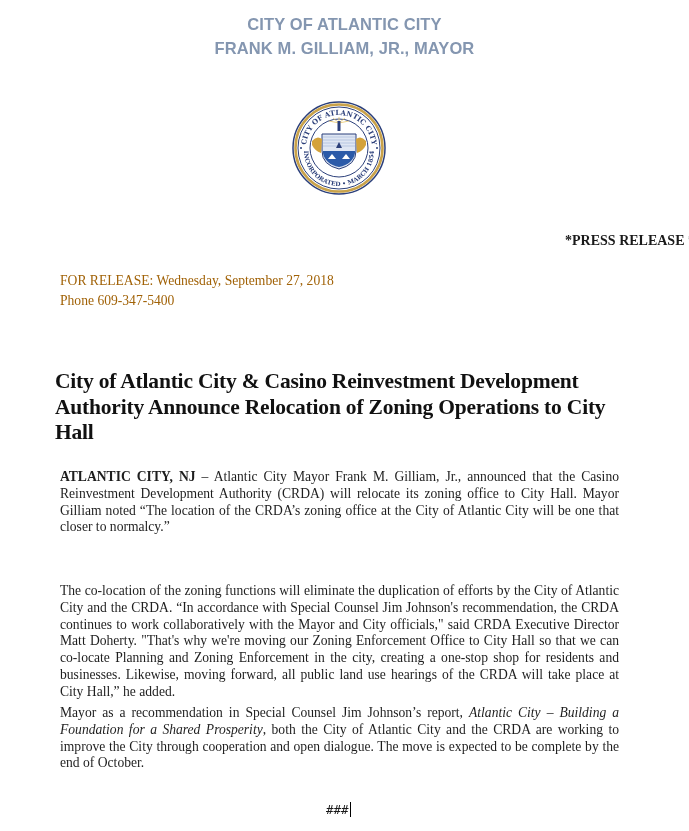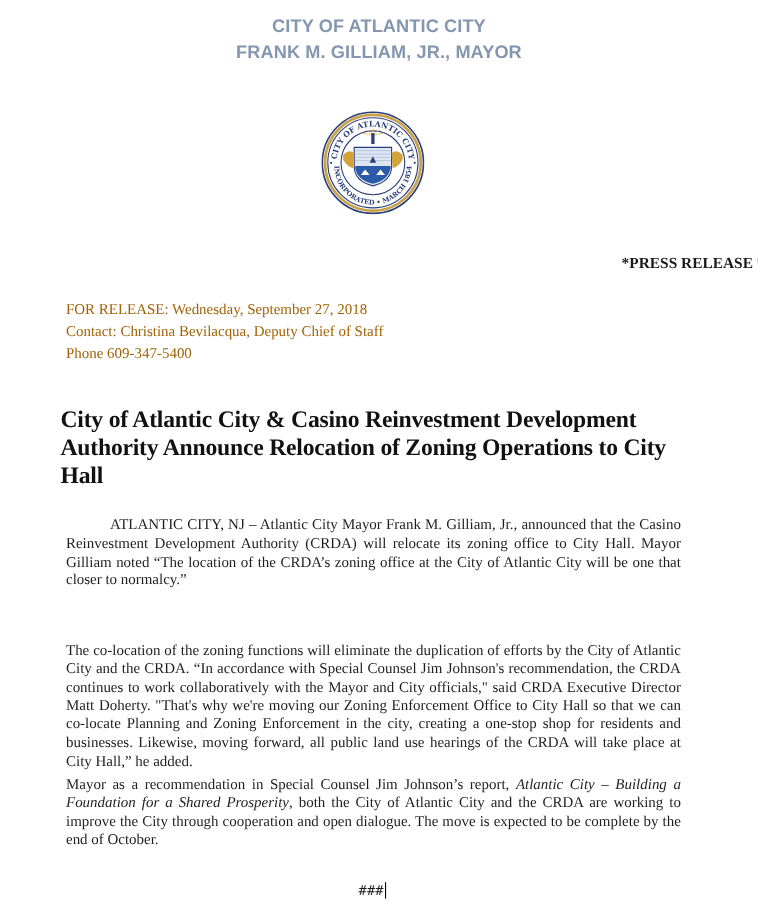--- a/index.html
+++ b/index.html
@@ -74,21 +74,21 @@
       width: 559px;
       text-align: justify;
       font-family: "Liberation Serif", serif;
       font-size: 13.6px;
       line-height: 16.8px;
       color: #1e1e1e;
     }
     .p1 { top: 469px; }
     .p2 { top: 583px; }
     .p3 { top: 705px; }
-    .para b { font-weight: normal; margin-left: 40px; }
+    .para b { font-weight: bold; }
     .para i { font-style: italic; }
     .end {
       position: absolute;
       top: 801px;
       left: 326px;
       font-family: "DejaVu Sans Mono", "Liberation Mono", monospace;
       font-size: 12.5px;
       line-height: 18px;
     }
     .cursor {
@@ -152,21 +152,20 @@
 
     <circle cx="9" cy="47" r="1" fill="#2b3f7a"></circle>
     <circle cx="85" cy="47" r="1" fill="#2b3f7a"></circle>
   </svg>
 </div>
 
 <div class="press">*PRESS RELEASE *</div>
 
 <div class="meta">
   <div>FOR RELEASE: Wednesday, September 27, 2018</div>
-  <div>Contact: Christina Bevilacqua, Deputy Chief of Staff</div>
   <div>Phone 609-347-5400</div>
 </div>
 
 <div class="title">City of Atlantic City &amp; Casino Reinvestment Development Authority Announce Relocation of Zoning Operations to City Hall</div>
 
 <div class="para p1"><b>ATLANTIC CITY, NJ</b><span> – Atlantic City Mayor Frank M. Gilliam, Jr., announced that the Casino Reinvestment Development Authority (CRDA) will relocate its zoning office to City Hall. Mayor Gilliam noted “The location of the CRDA’s zoning office at the City of Atlantic City will be one that closer to normalcy.”</span></div>
 
 <div class="para p2">The co-location of the zoning functions will eliminate the duplication of efforts by the City of Atlantic City and the CRDA. “In accordance with Special Counsel Jim Johnson's recommendation, the CRDA continues to work collaboratively with the Mayor and City officials," said CRDA Executive Director Matt Doherty. "That's why we're moving our Zoning Enforcement Office to City Hall so that we can co-locate Planning and Zoning Enforcement in the city, creating a one-stop shop for residents and businesses. Likewise, moving forward, all public land use hearings of the CRDA will take place at City Hall,” he added.</div>
 
 <div class="para p3"><span>Mayor as a recommendation in Special Counsel Jim Johnson’s report, </span><i>Atlantic City – Building a Foundation for a Shared Prosperity</i><span>, both the City of Atlantic City and the CRDA are working to improve the City through cooperation and open dialogue. The move is expected to be complete by the end of October.</span></div>

